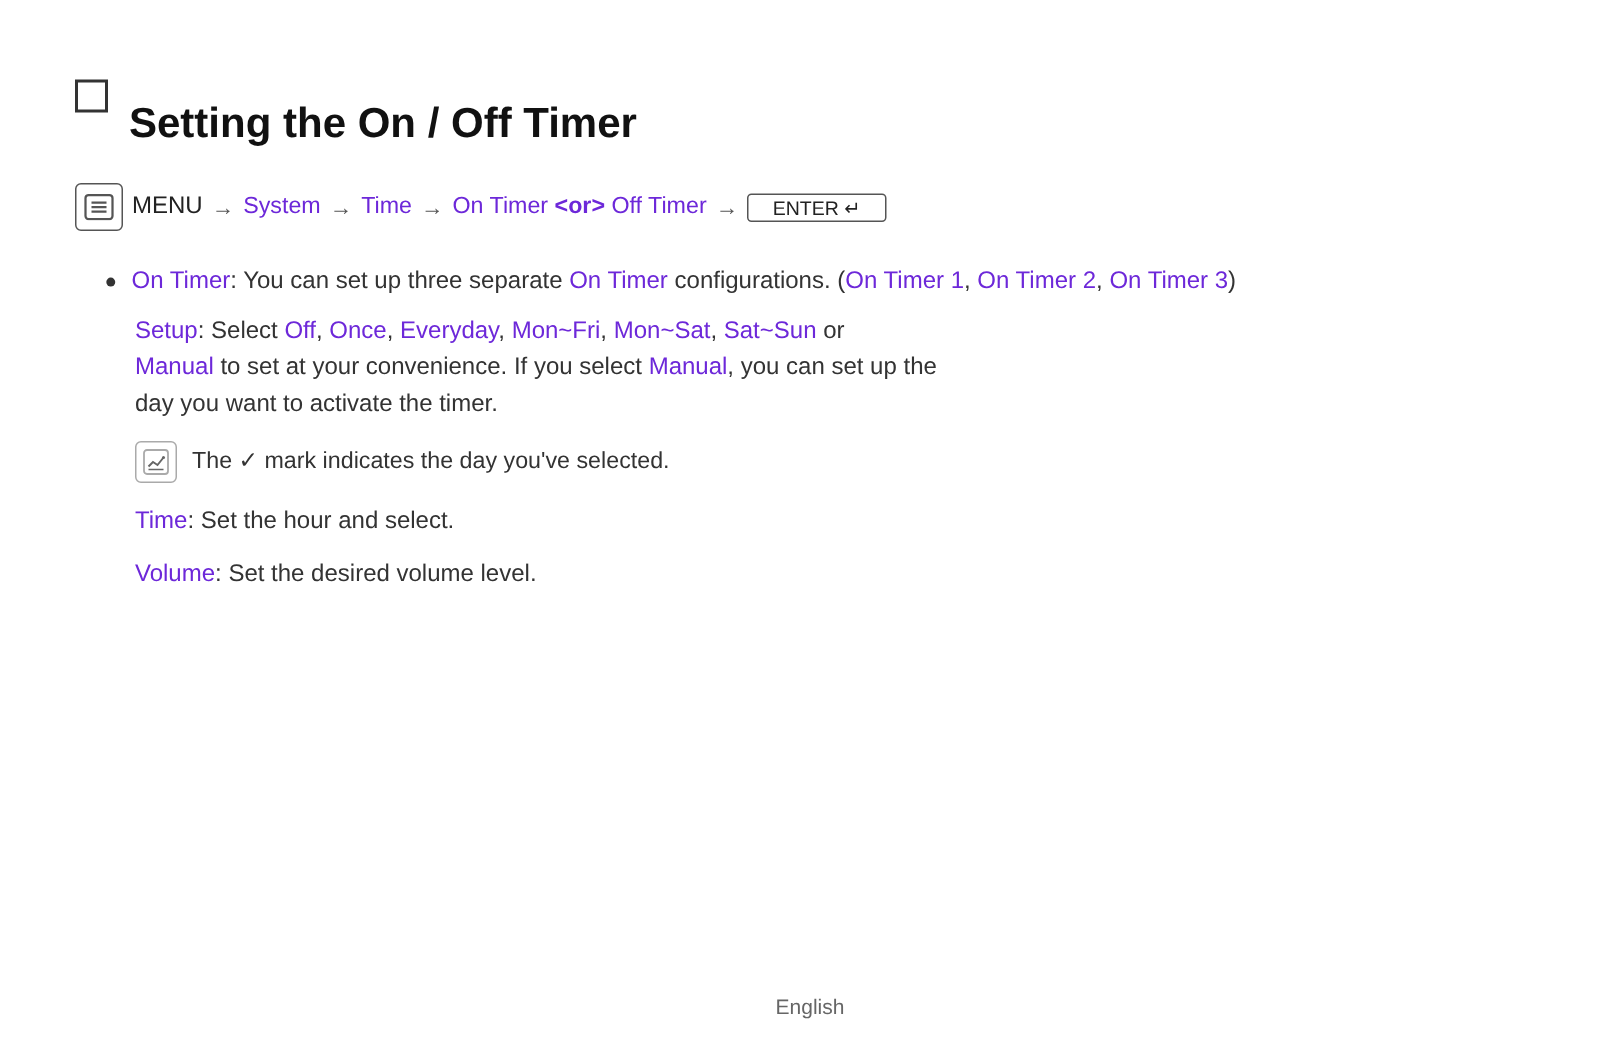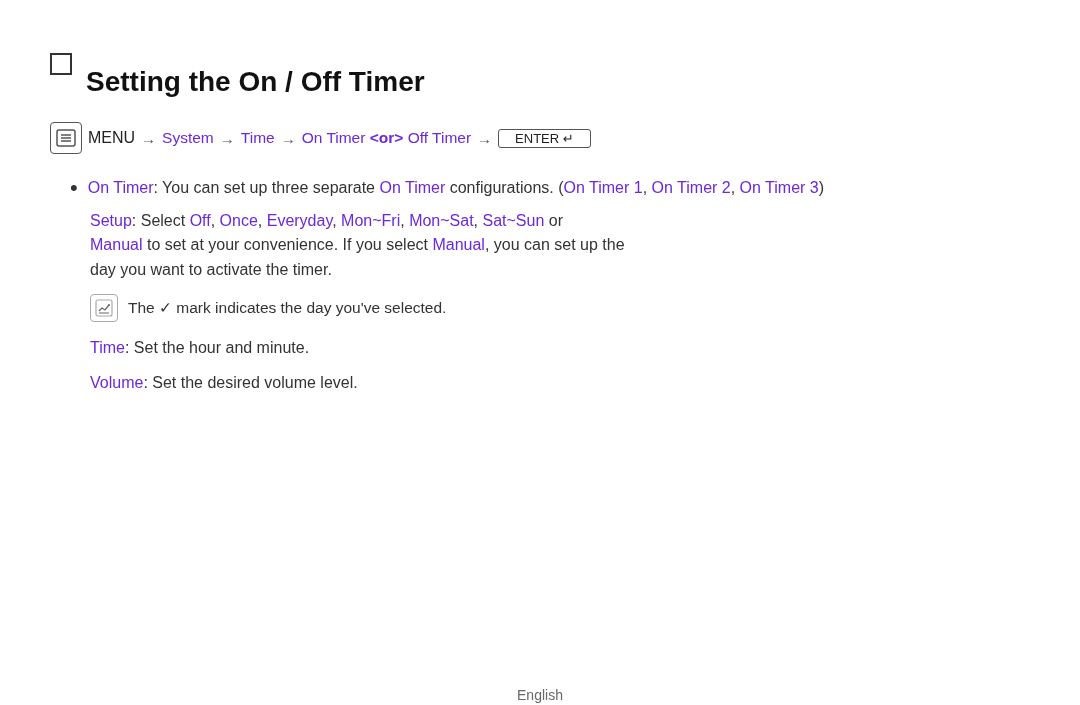--- a/index.html
+++ b/index.html
@@ -154,21 +154,21 @@
 
     .sub-item {
       margin-left: 20px;
       margin-bottom: 10px;
       font-size: 16px;
       line-height: 1.55;
     }
 
     .footer {
       position: absolute;
-      bottom: 2px;
+      bottom: 26px;
       left: 0;
       right: 0;
       text-align: center;
       font-size: 14px;
       color: #666;
     }
   </style>
 </head>
 <body>
 
@@ -223,21 +223,21 @@
           <circle cx="14" cy="6" r="1" fill="#666"></circle>
           <line x1="4" y1="14" x2="14" y2="14" stroke="#666" stroke-width="1"></line>
         </svg>
       </div>
       <div class="note-text">
         <span>The </span><span>✓</span><span> mark indicates the day you've selected.</span>
       </div>
     </div>
 
     <div class="sub-item">
-      <span class="blue bold">Time</span><span>: Set the hour and minute.</span>
+      <span class="blue bold">Time</span><span>: Set the hour and select.</span>
     </div>
 
     <div class="sub-item">
       <span class="blue bold">Volume</span><span>: Set the desired volume level.</span>
     </div>
 
   </div>
 </div>
 
 <div class="footer">

